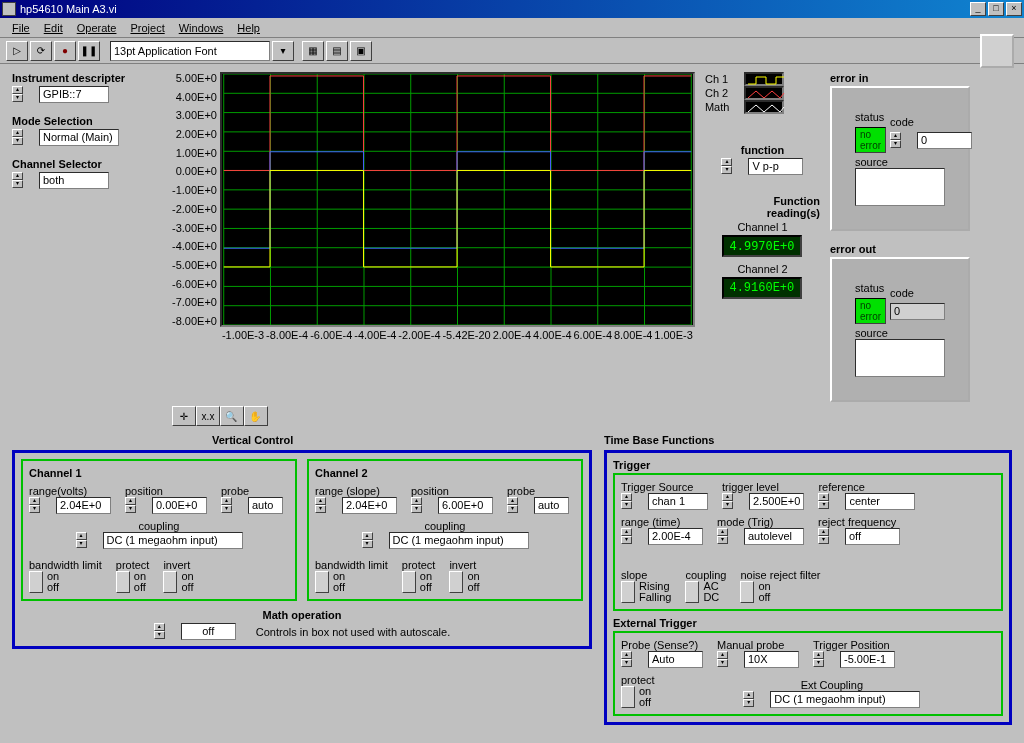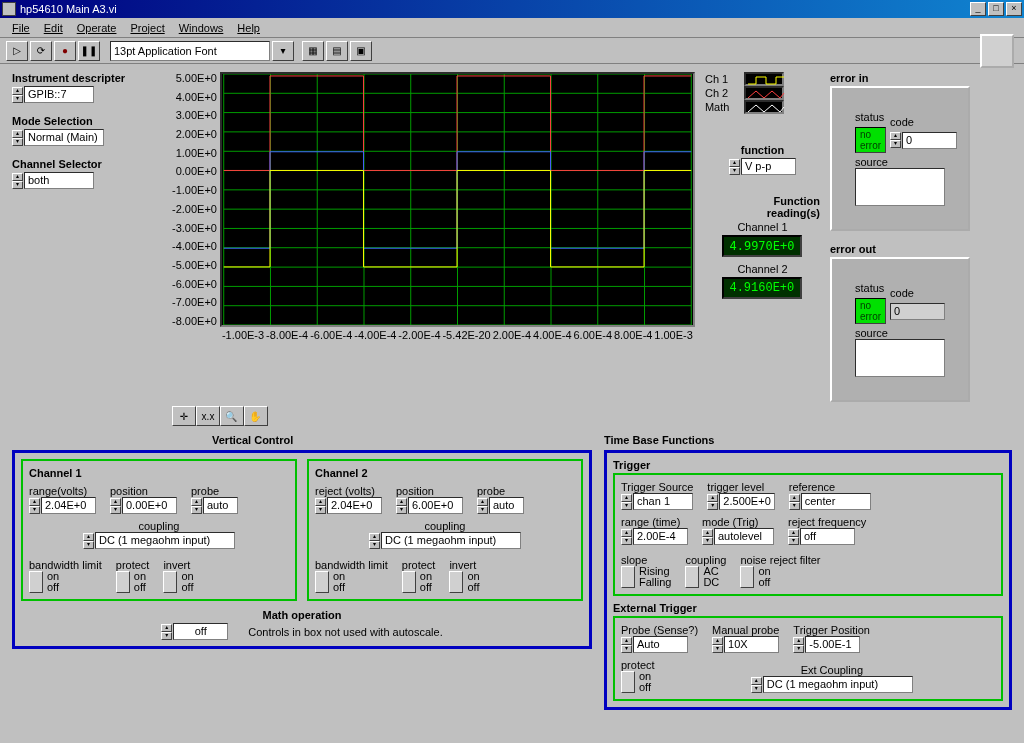--- a/index.html
+++ b/index.html
@@ -8,21 +8,21 @@
 .titlebar .icon { width: 14px; height: 14px; background: #c0c0c0; border: 1px solid #404040; margin-right: 4px; }
 .titlebar .title { flex: 1; }
 .titlebar .winbtn { width: 16px; height: 14px; background: #c0c0c0; border: 1px solid #fff; border-right-color: #404040; border-bottom-color: #404040; margin-left: 2px; text-align: center; line-height: 10px; color: #000; font-size: 9px; cursor: pointer; }
 .menubar { background: #c0c0c0; height: 20px; display: flex; align-items: center; padding: 0 6px; gap: 2px; border-bottom: 1px solid #808080; }
 .menubar span { padding: 2px 6px; cursor: pointer; text-decoration: underline; }
 .toolbar { background: #c0c0c0; height: 26px; display: flex; align-items: center; padding: 2px 6px; gap: 2px; border-bottom: 1px solid #808080; }
 .tbtn { width: 22px; height: 20px; background: #c0c0c0; border: 1px solid #fff; border-right-color: #404040; border-bottom-color: #404040; font-size: 10px; display:flex;align-items:center;justify-content:center; cursor:pointer; }
 .fontsel { height: 20px; width: 160px; background: #fff; border: 1px inset #808080; padding: 0 3px; line-height: 18px; }
 .main { position: relative; padding: 8px 12px; }
 .label { font-weight: bold; font-size: 11px; margin-bottom: 2px; }
-.stepper { display: flex; align-items: center; }
+.stepper { display: flex; align-items: flex-start; gap: 15px; }
 .stepbtns { display: flex; flex-direction: column; margin-right: 1px; }
 .stepbtns div { width: 11px; height: 8px; background: #c0c0c0; border: 1px solid #fff; border-right-color:#404040; border-bottom-color:#404040; font-size:6px; line-height:5px; text-align:center; cursor:pointer; }
 .field { background: #fff; border: 1px inset #808080; height: 17px; padding: 1px 3px; line-height: 13px; min-width: 55px; }
 .graph { background: #000; border: 2px inset #808080; position: relative; }
 .graphtools { display:flex; gap:0; margin-top:4px; }
 .graphtools .tbtn { width:24px; }
 .panel-blue { border: 3px solid #0000c0; padding: 6px; }
 .panel-green { border: 2px solid #00c000; padding: 6px; }
 .hgroup { display: flex; gap: 14px; }
 .vgroup { display: flex; flex-direction: column; gap: 4px; }
@@ -349,21 +349,21 @@
                     </div>
                   </div>
                 </div>
             </div>
           </div>
 
           <div class="panel-green" style="flex:1;">
             <div class="label">Channel 2</div>
             <div class="hgroup" style="margin-top:6px;">
               <div class="ctrl-col">
-                  <div>reject (volts)</div>
+                  <div>range (slope)</div>
                   <div class="stepper">
                     <div class="stepbtns">
                       <div>▴</div>
                       <div>▾</div>
                     </div>
                     <div class="field">2.04E+0</div>
                   </div>
                 </div>
               <div class="ctrl-col">
                   <div>position</div>
@@ -506,21 +506,21 @@
                 <div>reject frequency</div>
                 <div class="stepper">
                   <div class="stepbtns">
                     <div>▴</div>
                     <div>▾</div>
                   </div>
                   <div class="field" style="width:40px;">off</div>
                 </div>
               </div>
           </div>
-          <div class="hgroup" style="margin-top:9px;">
+          <div class="hgroup" style="margin-top:24px;">
             <div class="ctrl-col">
                 <div>slope</div>
                 <div class="switch">
                   <div class="sw"></div>
                   <div class="opts">
                     <span>Rising</span>
                     <span>Falling</span>
                   </div>
                 </div>
               </div>

